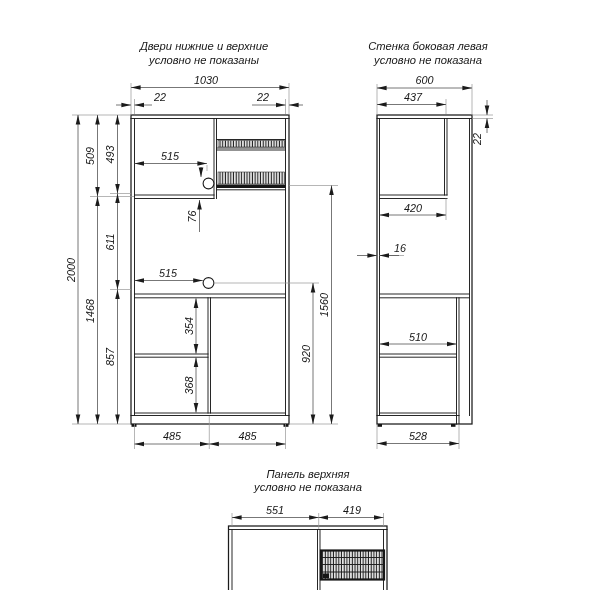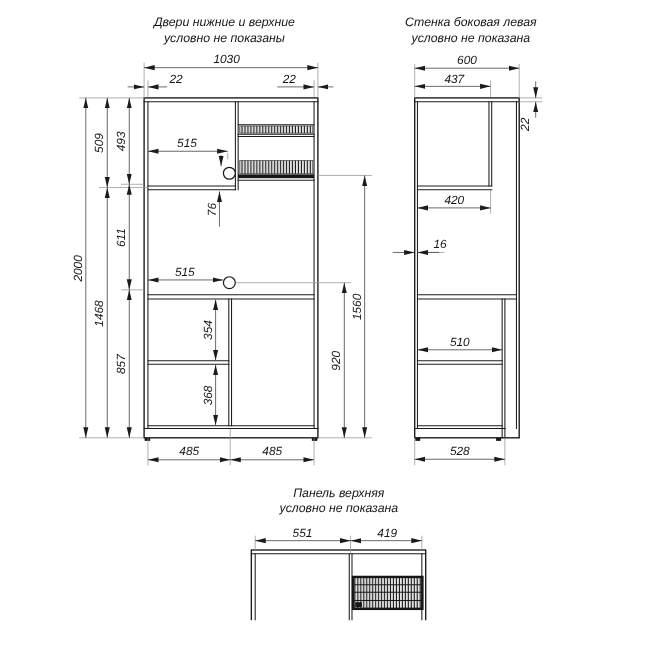--- a/index.html
+++ b/index.html
@@ -1,16 +1,16 @@
 <!DOCTYPE html>
 <html><head>
 <meta charset="utf-8">
 <style>
   html,body{margin:0;padding:0;background:#ffffff;}
-  .stage{width:608px;height:564px;background:#fff;position:relative;overflow:hidden;}
+  .stage{width:608px;height:564px;background:#fff;position:relative;overflow:hidden;margin-top:26px;}
   svg{display:block;}
   .obj{stroke:#1b1b1b;stroke-width:1.25;fill:none;stroke-linecap:square;}
   .obj2{stroke:#1b1b1b;stroke-width:0.95;fill:none;stroke-linecap:square;}
   .dim{stroke:#4a4a4a;stroke-width:0.75;fill:none;}
   .ext{stroke:#979797;stroke-width:0.7;fill:none;}
   .dimtxt{font:italic 10.8px "Liberation Sans", sans-serif;fill:#161616;text-anchor:middle;}
   .note{font:italic 11.2px "Liberation Sans", sans-serif;fill:#161616;text-anchor:middle;}
   .fill{fill:#161616;stroke:none;}
 </style>
 </head>

